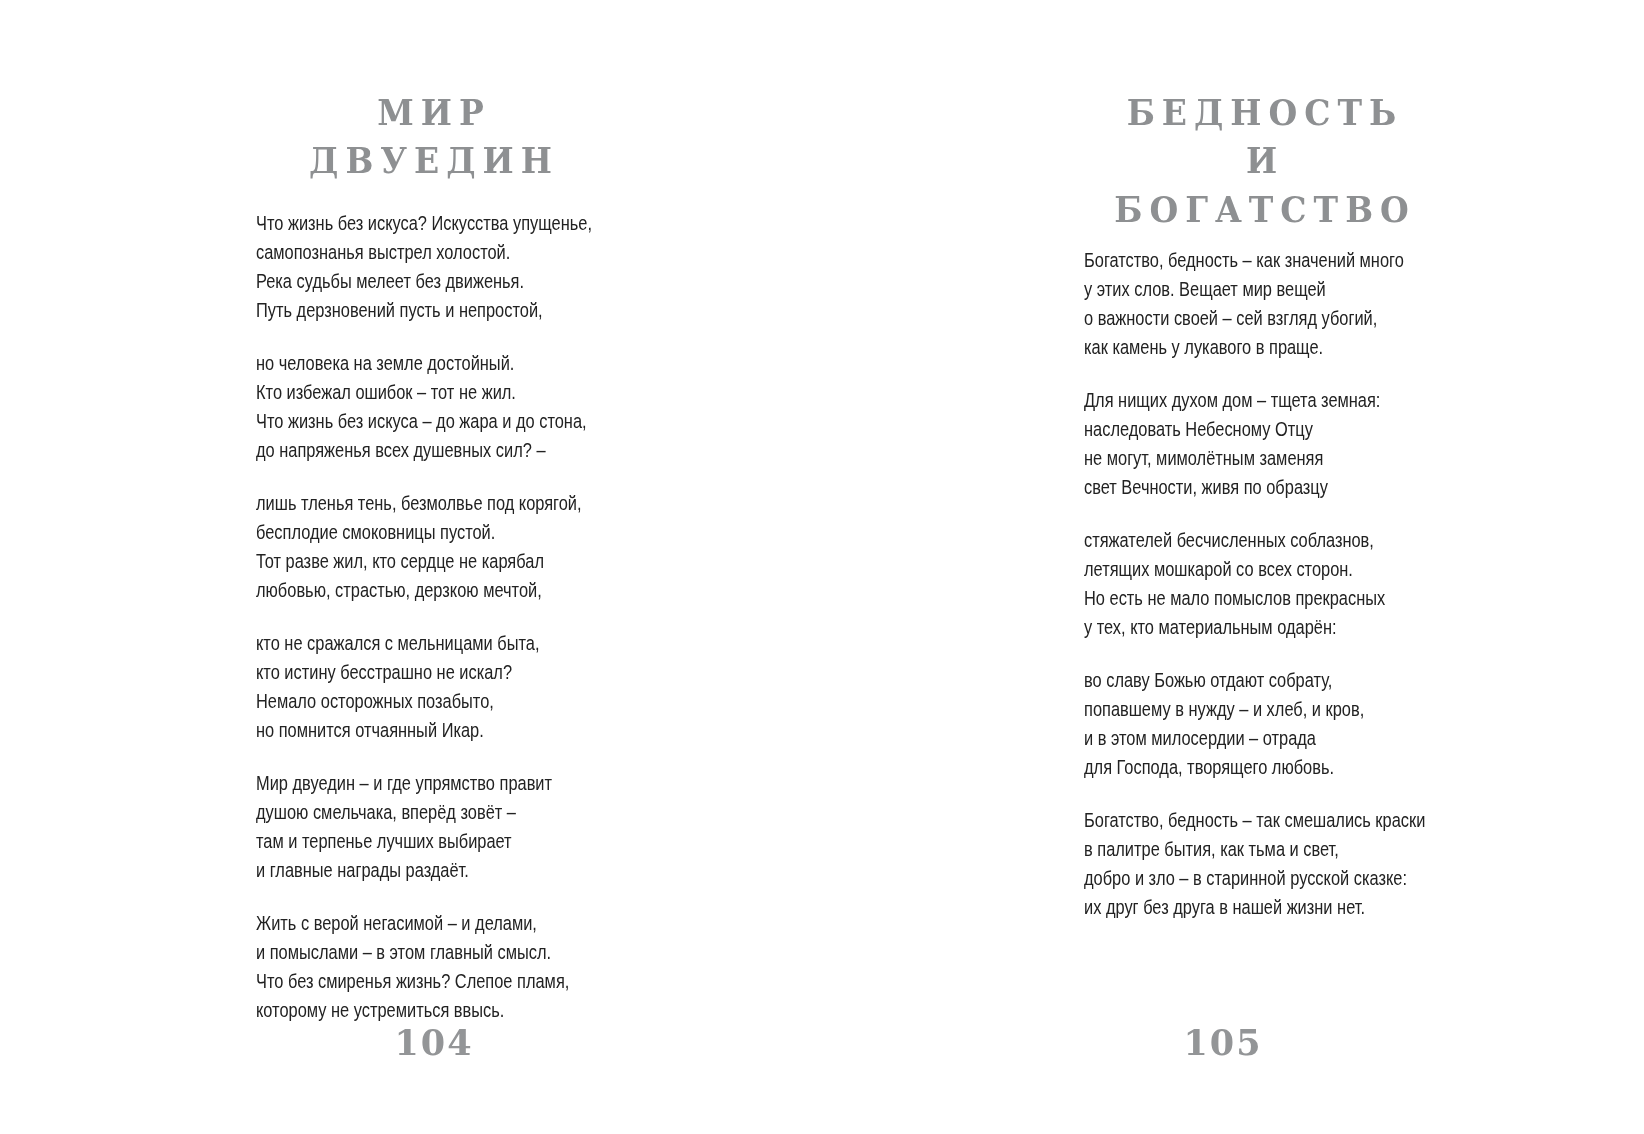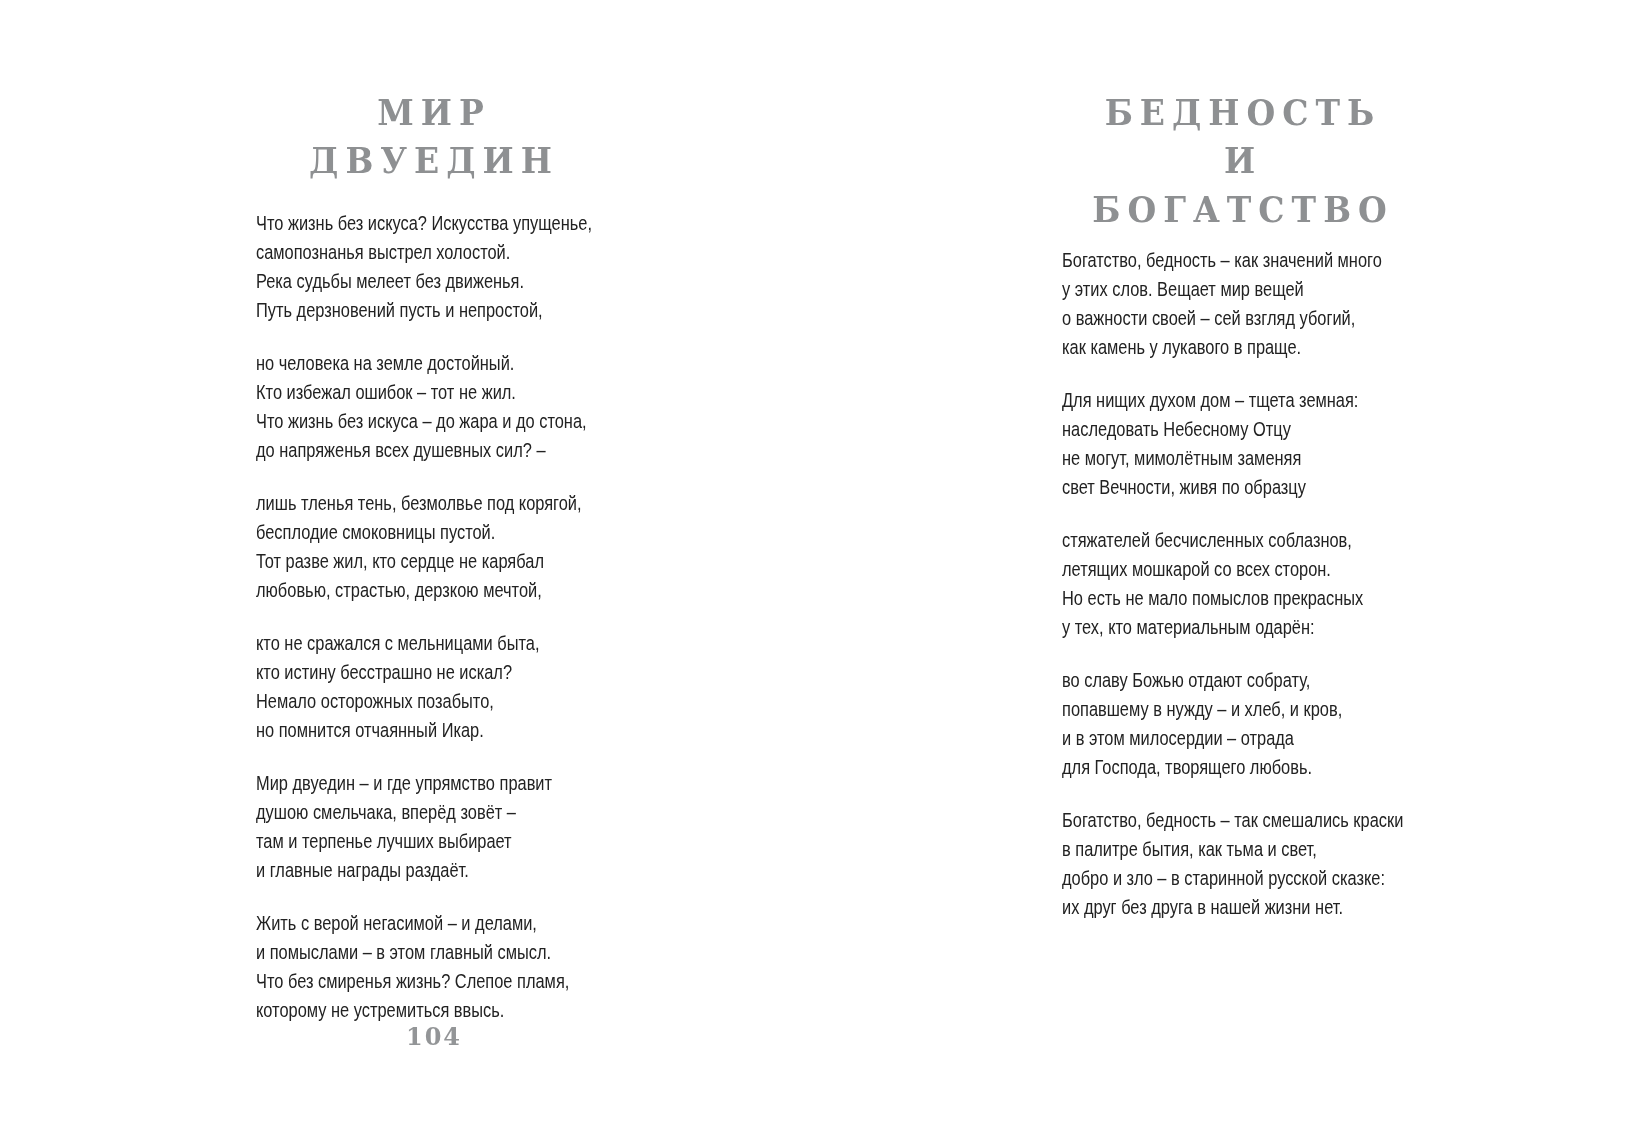--- a/index.html
+++ b/index.html
@@ -19,21 +19,21 @@
     position: absolute;
     inset: 0;
     background: #ffffff;
     border-radius: 28px;
   }
   .page {
     position: absolute;
     top: 88px;
   }
   .page-left  { left: 256px;  width: 356px; }
-  .page-right { left: 1062px; width: 362px; }
+  .page-right { left: 1084px; width: 362px; }
 
   .poem-title {
     font-family: "DejaVu Serif", serif;
     font-size: 33px;
     line-height: 45px;
     color: #8e9092;
     text-align: center;
     letter-spacing: 7px;
     word-spacing: 18px;
     font-weight: 600;
@@ -55,21 +55,21 @@
   .poem-line {
     font-size: 20.5px;
     line-height: 29px;
     white-space: nowrap;
     color: #222222;
   }
   .page-number {
     position: absolute;
     top: 1022px;
     font-family: "DejaVu Serif", serif;
-    font-size: 24px;
+    font-size: 35px;
     font-weight: 600;
     color: #939597;
     letter-spacing: 2px;
     text-align: center;
   }
   .page-number.left  { left: 256px;  width: 356px; }
   .page-number.right { left: 1052px; width: 342px; }
 </style>
 </head>
 <body>
@@ -154,14 +154,15 @@
           <div class="poem-line">Богатство, бедность – так смешались краски</div>
           <div class="poem-line">в палитре бытия, как тьма и свет,</div>
           <div class="poem-line">добро и зло – в старинной русской сказке:</div>
           <div class="poem-line">их друг без друга в нашей жизни нет.</div>
         </div>
       </div>
   </section>
 
   <div class="page-number left">104</div>
 
+  <div class="page-number right">105</div>
 
 </div>
 
 </body></html>

